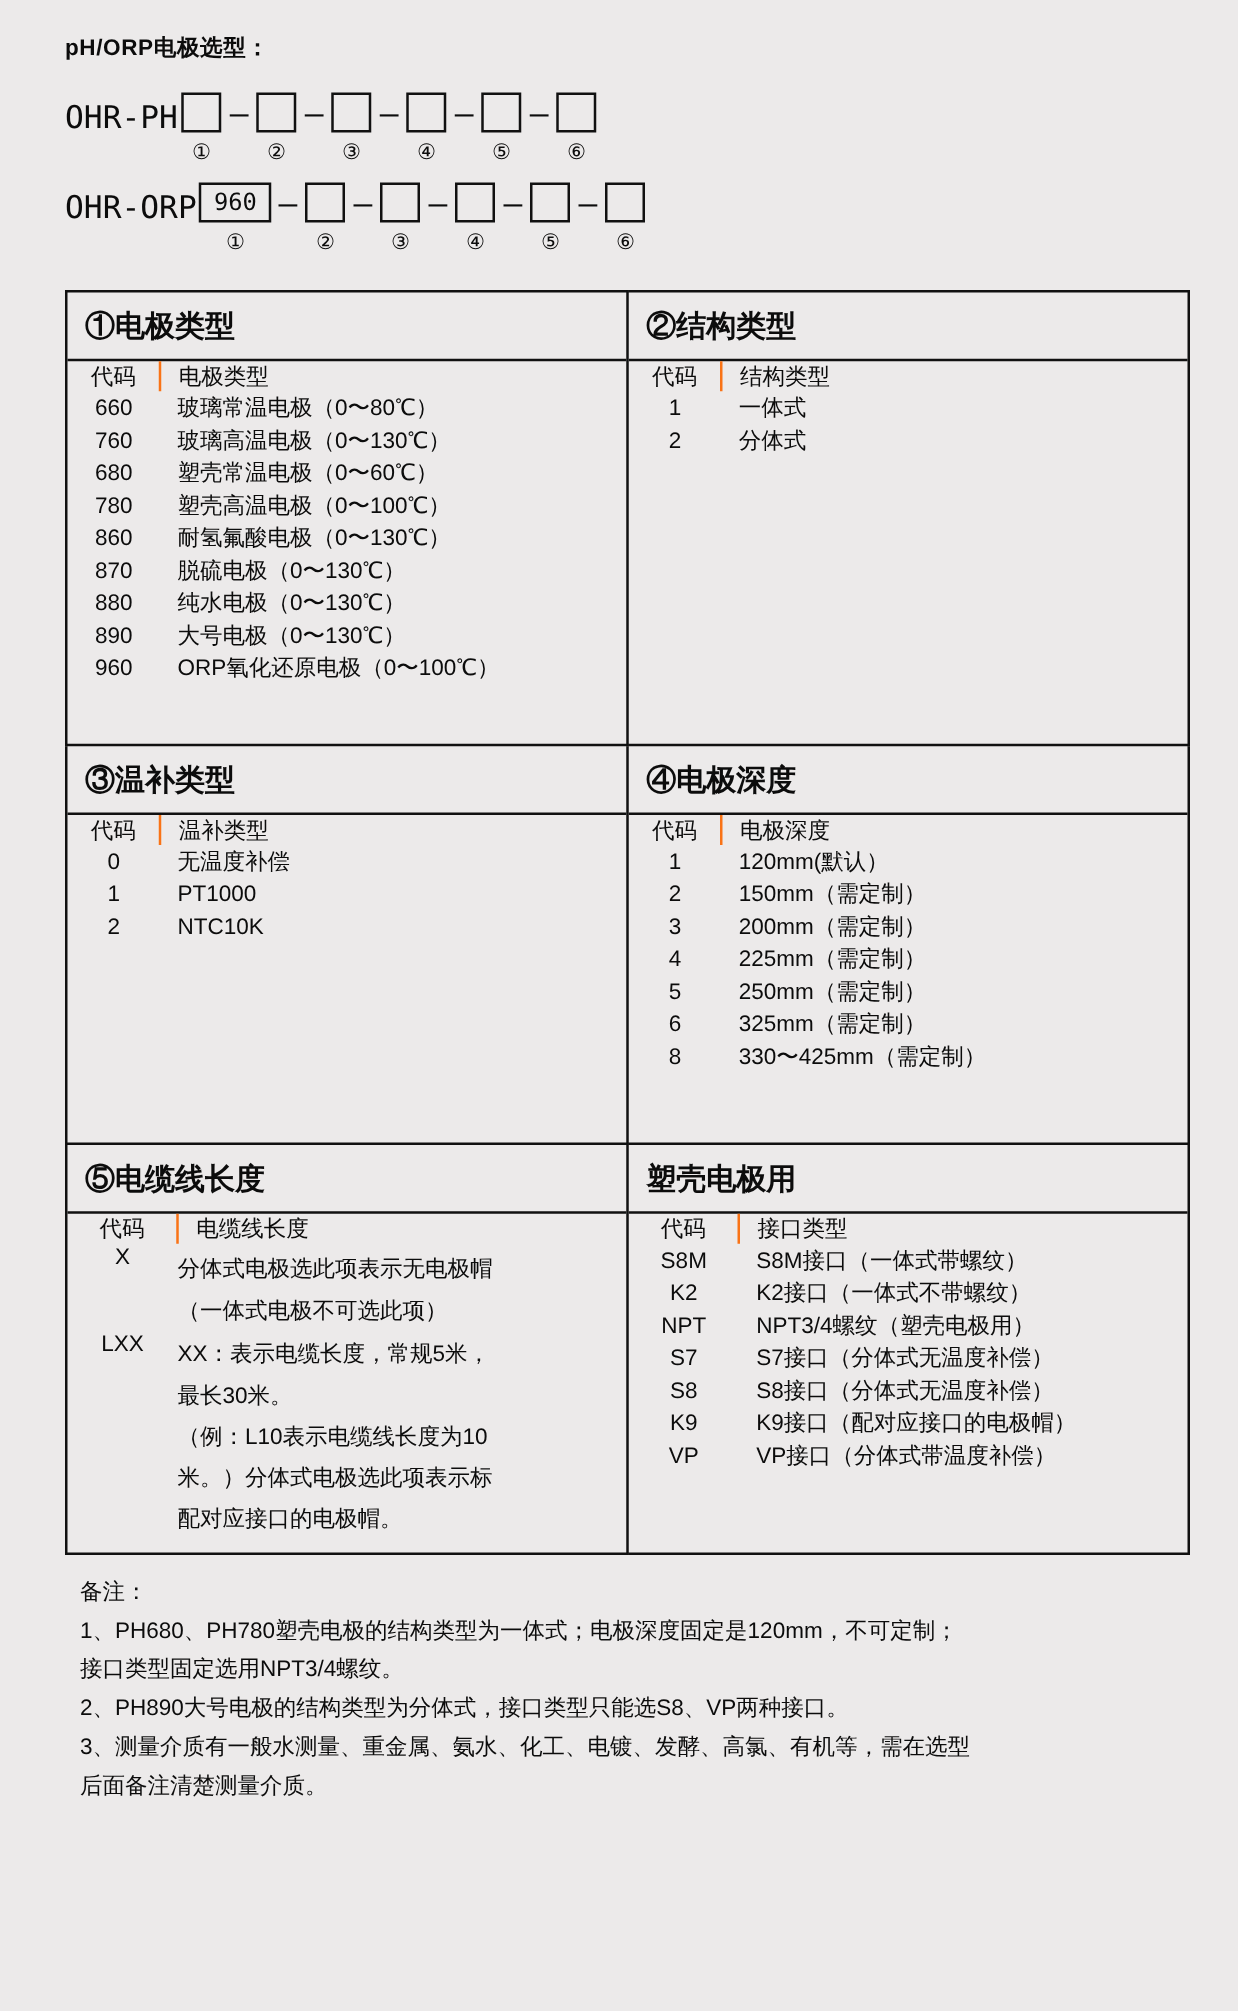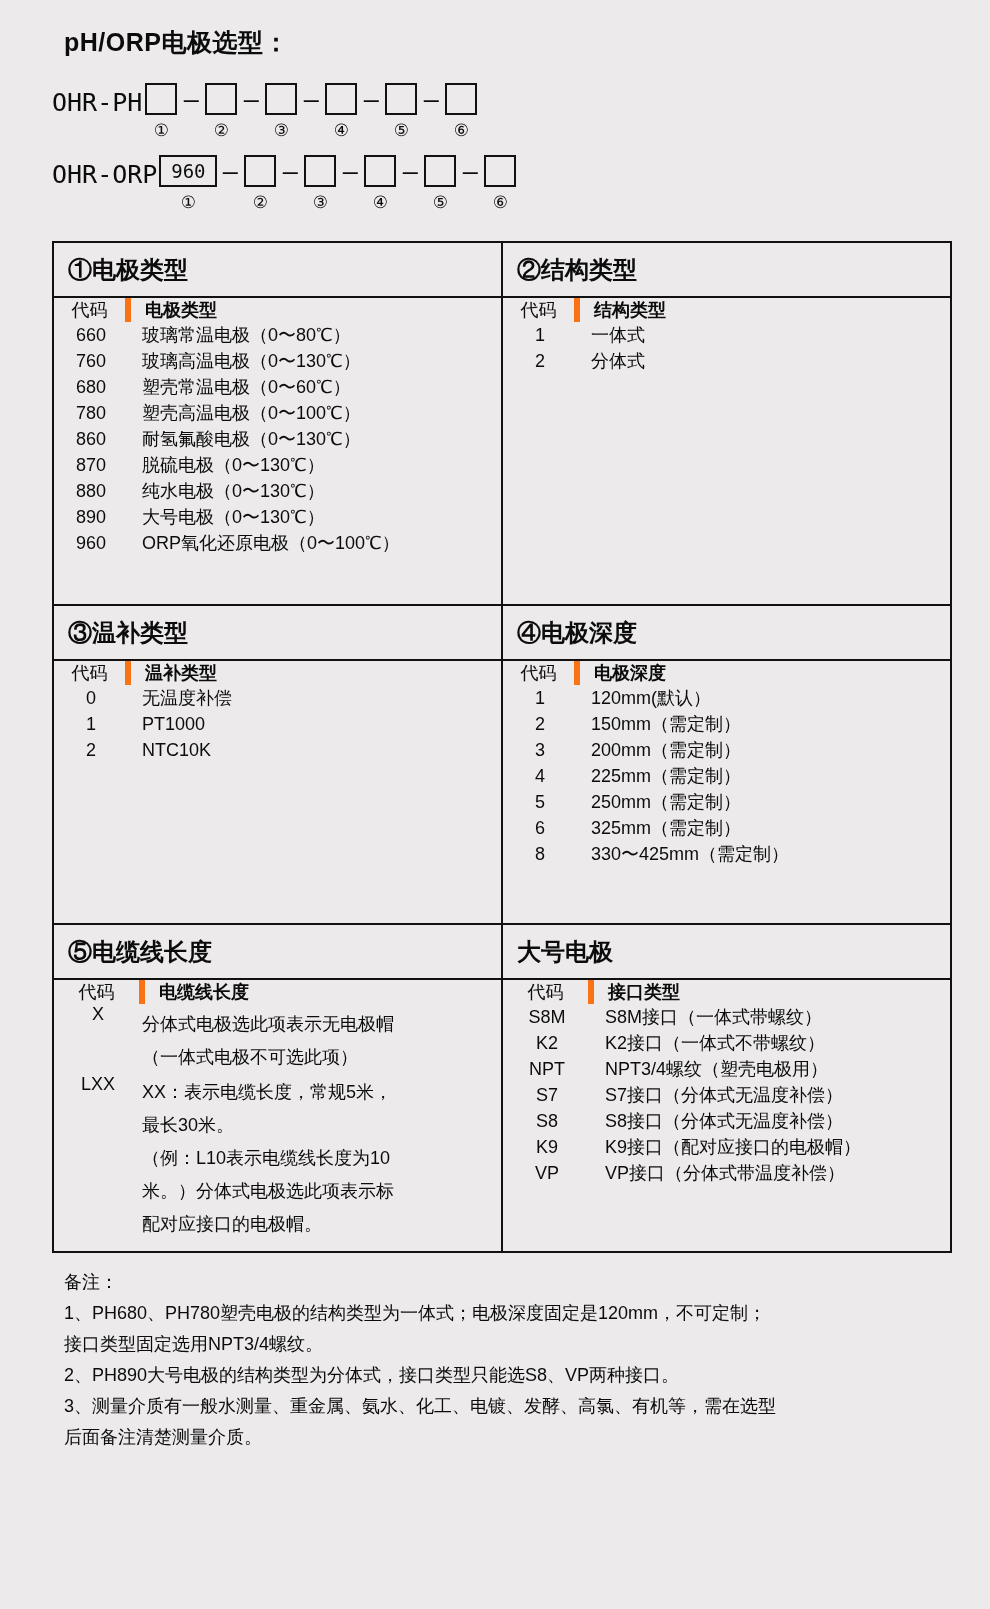--- a/index.html
+++ b/index.html
@@ -10,24 +10,24 @@
     background: #eceaea;
     font-family: "Liberation Sans", sans-serif;
     color: #0c0c0c;
     position: relative;
     overflow: hidden;
   }
 
   .page { padding: 26px 40px 0 52px; }
 
   .title {
-    font-size: 25px;
+    font-size: 18px;
     font-weight: bold;
     letter-spacing: 0.5px;
-    margin: 0 0 24px 12px;
+    margin: 0 0 24px 0;
   }
 
   
   .codeline {
     display: flex;
     align-items: flex-start;
     margin-left: 0px;
   }
   .codeline .prefix {
     font-family: "DejaVu Sans Mono", monospace;
@@ -107,31 +107,31 @@
     padding: 9px 0 9px 0;
     border-bottom: 2px solid #111;
     font-weight: normal;
   }
   .c-code {
     width: 74px;
     text-align: center;
     vertical-align: top;
   }
   .c-code.wide { width: 88px; }
-  .colhead .c-code { border-right: 6px solid #f97316; }
+  .colhead .c-code { border-right: 2px solid #f97316; }
   .vdiv { border-right: 2px solid #111; }
 
   .rows td {
     font-size: 18px;
     padding: 4px 0 4px 0;
     line-height: 26px;
   }
   .rows td.c-code { text-align: center; }
   .rows td.c-val { padding-left: 14px; margin-top: 40px; }
-  .colhead td.c-val { padding-left: 14px; font-weight: bold; }
+  .colhead td.c-val { padding-left: 14px; }
 
   .pad-bottom { height: 6px; }
 
   
   .longtext {
     font-size: 18px;
     line-height: 33px;
     padding-left: 14px;
     padding-right: 6px;
   }
@@ -404,21 +404,21 @@
 最长30米。
 （例：L10表示电缆线长度为10
 米。）分体式电极选此项表示标
 配对应接口的电极帽。</td>
               </tr>
             </tbody>
           </table>
         </td>
 
         <td>
-          <div class="sect-header">大号电极</div>
+          <div class="sect-header">塑壳电极用</div>
           <table class="inner">
             <tbody>
               <tr class="colhead">
                 <td class="c-code wide">代码</td>
                 <td class="c-val">接口类型</td>
               </tr>
               <tr class="rows">
                 <td class="c-code wide vdiv">S8M</td>
                 <td class="c-val">S8M接口（一体式带螺纹）</td>
               </tr>

